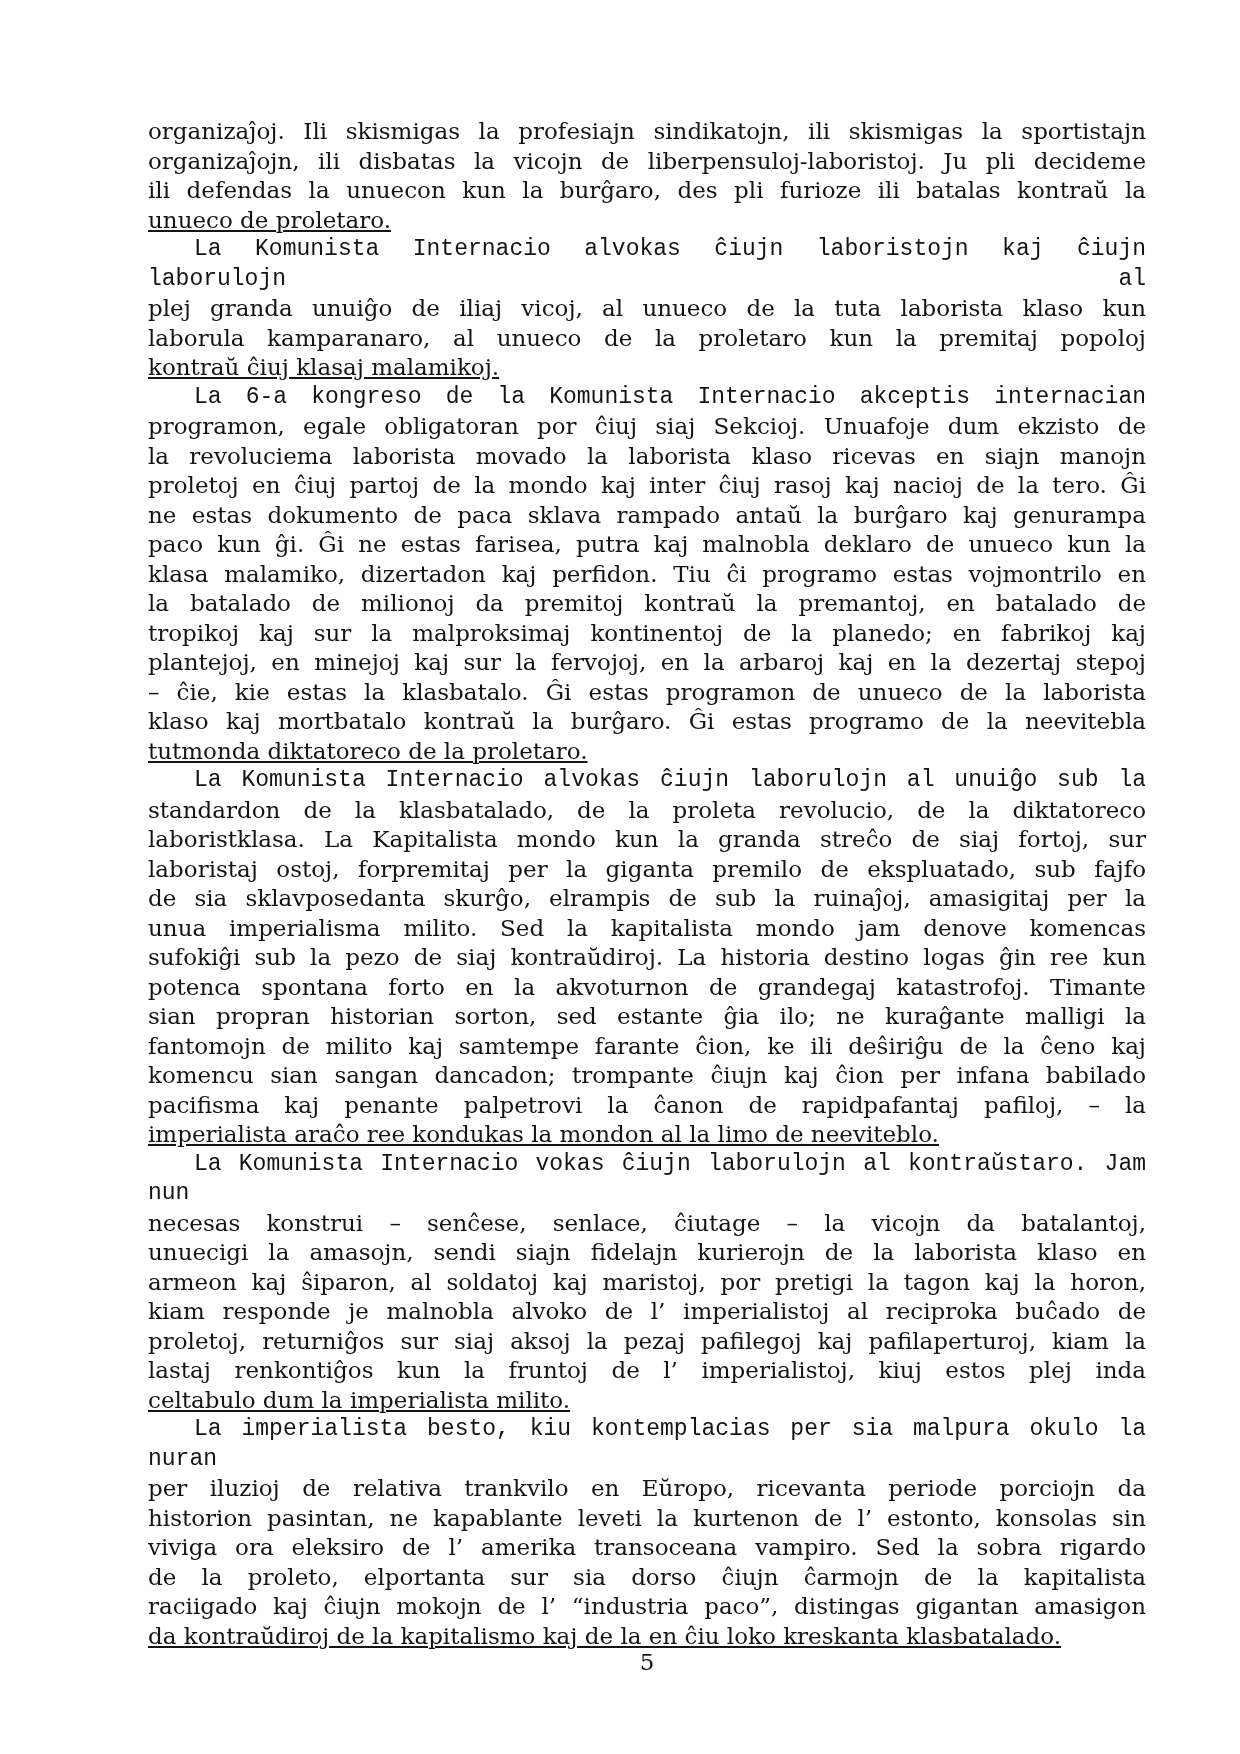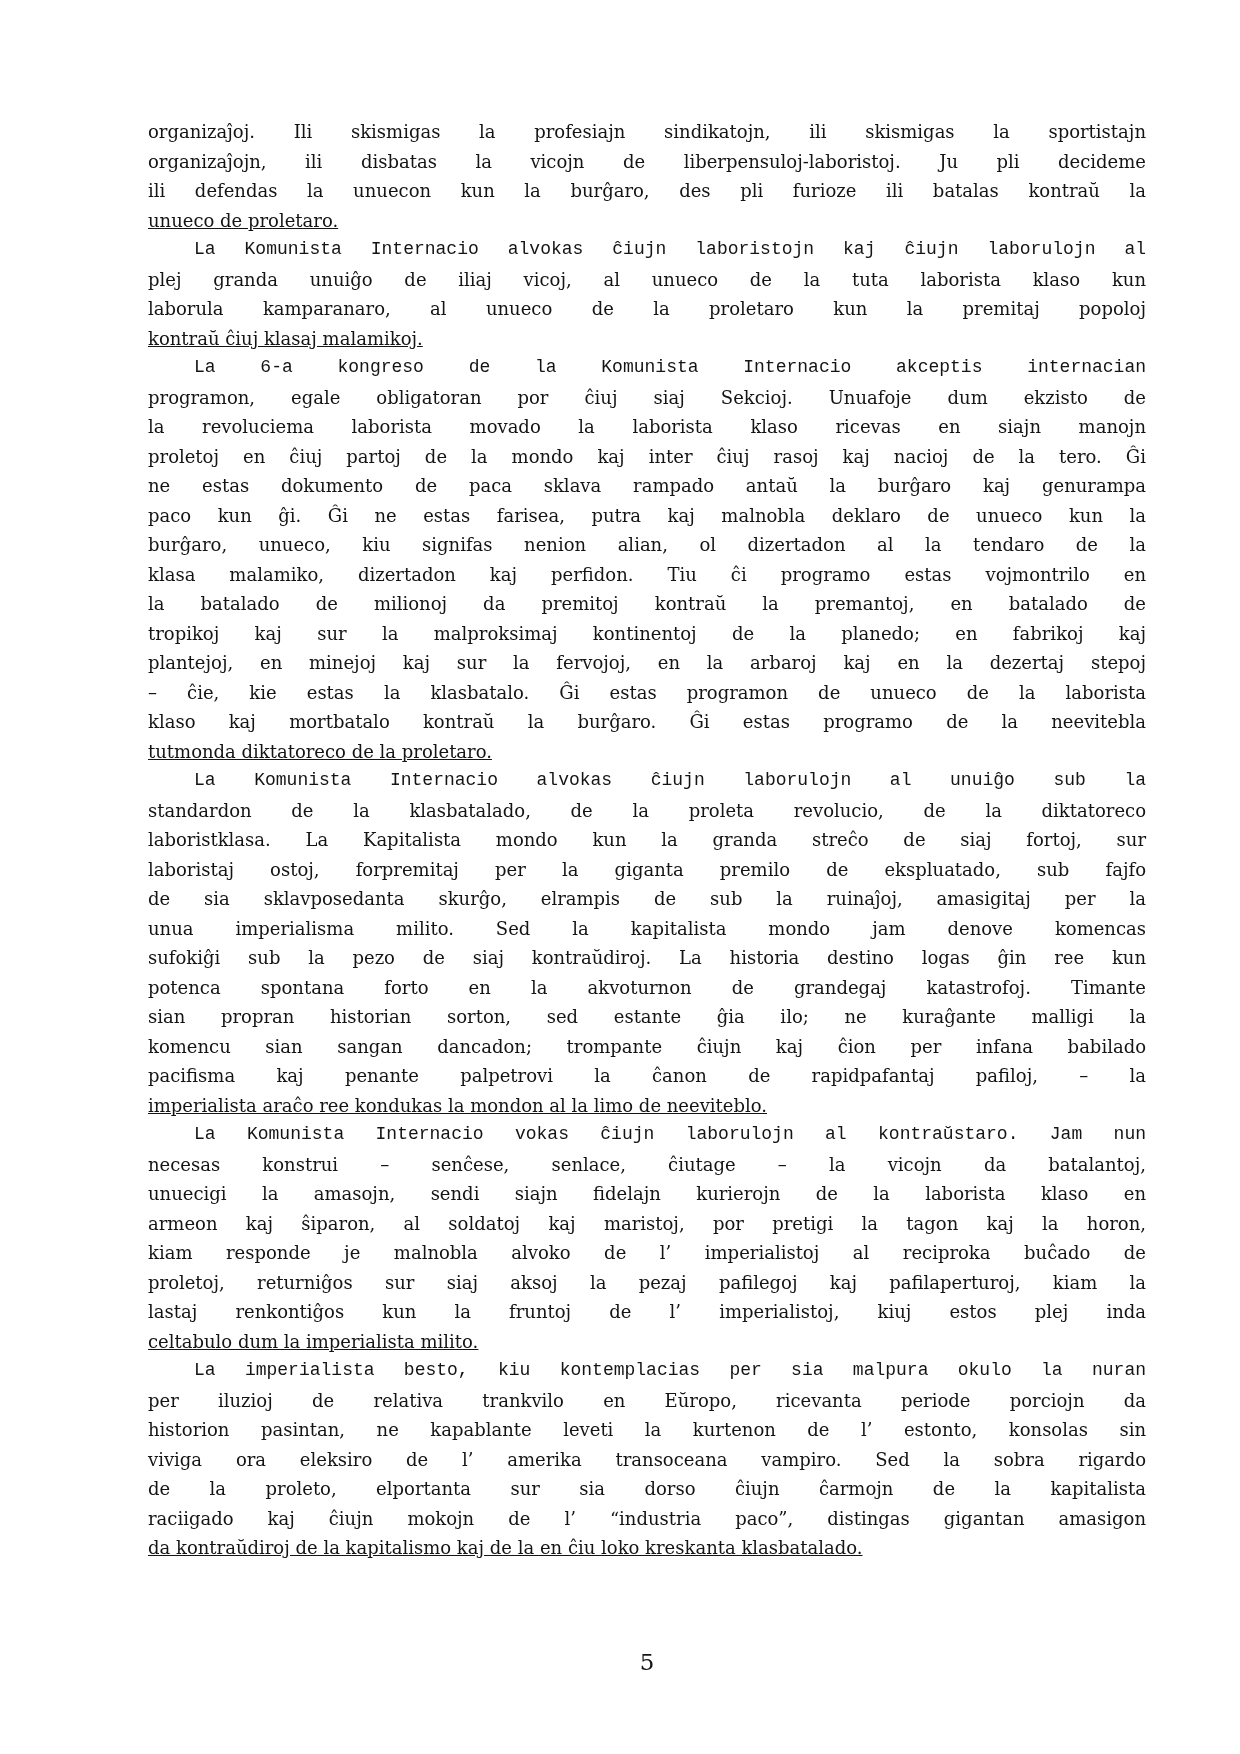--- a/index.html
+++ b/index.html
@@ -14,21 +14,21 @@
     background: #ffffff;
     overflow: hidden;
     font-family: "DejaVu Serif", "Liberation Serif", serif;
     color: #141414;
   }
   .text-block {
     position: absolute;
     left: 148px;
     top: 117px;
     width: 998px;
-    font-size: 18px;
+    font-size: 23px;
     line-height: 29.5px;
   }
   .para { margin: 0; padding: 0; }
   .line {
     text-align: justify;
     text-align-last: justify;
   }
   .line.last {
     text-align-last: left;
     text-decoration: underline;
@@ -64,39 +64,39 @@
         <div class="line">laborula kamparanaro, al unueco de la proletaro kun la premitaj popoloj</div>
         <div class="line last">kontraŭ ĉiuj klasaj malamikoj.</div>
       </div>
       <div class="para">
         <div class="line indent">La 6-a kongreso de la Komunista Internacio akceptis internacian</div>
         <div class="line">programon, egale obligatoran por ĉiuj siaj Sekcioj. Unuafoje dum ekzisto de</div>
         <div class="line">la revoluciema laborista movado la laborista klaso ricevas en siajn manojn</div>
         <div class="line">proletoj en ĉiuj partoj de la mondo kaj inter ĉiuj rasoj kaj nacioj de la tero. Ĝi</div>
         <div class="line">ne estas dokumento de paca sklava rampado antaŭ la burĝaro kaj genurampa</div>
         <div class="line">paco kun ĝi. Ĝi ne estas farisea, putra kaj malnobla deklaro de unueco kun la</div>
-        <div class="line">burĝaro, unueco, kiu signifas nenion alian, ol dizertadon al la tendaro de la</div>
         <div class="line">klasa malamiko, dizertadon kaj perfidon. Tiu ĉi programo estas vojmontrilo en</div>
         <div class="line">la batalado de milionoj da premitoj kontraŭ la premantoj, en batalado de</div>
         <div class="line">tropikoj kaj sur la malproksimaj kontinentoj de la planedo; en fabrikoj kaj</div>
         <div class="line">plantejoj, en minejoj kaj sur la fervojoj, en la arbaroj kaj en la dezertaj stepoj</div>
         <div class="line">– ĉie, kie estas la klasbatalo. Ĝi estas programon de unueco de la laborista</div>
         <div class="line">klaso kaj mortbatalo kontraŭ la burĝaro. Ĝi estas programo de la neevitebla</div>
         <div class="line last">tutmonda diktatoreco de la proletaro.</div>
       </div>
       <div class="para">
         <div class="line indent">La Komunista Internacio alvokas ĉiujn laborulojn al unuiĝo sub la</div>
         <div class="line">standardon de la klasbatalado, de la proleta revolucio, de la diktatoreco</div>
         <div class="line">laboristklasa. La Kapitalista mondo kun la granda streĉo de siaj fortoj, sur</div>
         <div class="line">laboristaj ostoj, forpremitaj per la giganta premilo de ekspluatado, sub fajfo</div>
         <div class="line">de sia sklavposedanta skurĝo, elrampis de sub la ruinaĵoj, amasigitaj per la</div>
         <div class="line">unua imperialisma milito. Sed la kapitalista mondo jam denove komencas</div>
         <div class="line">sufokiĝi sub la pezo de siaj kontraŭdiroj. La historia destino logas ĝin ree kun</div>
         <div class="line">potenca spontana forto en la akvoturnon de grandegaj katastrofoj. Timante</div>
         <div class="line">sian propran historian sorton, sed estante ĝia ilo; ne kuraĝante malligi la</div>
+        <div class="line">fantomojn de milito kaj samtempe farante ĉion, ke ili deŝiriĝu de la ĉeno kaj</div>
         <div class="line">komencu sian sangan dancadon; trompante ĉiujn kaj ĉion per infana babilado</div>
         <div class="line">pacifisma kaj penante palpetrovi la ĉanon de rapidpafantaj pafiloj, – la</div>
         <div class="line last">imperialista araĉo ree kondukas la mondon al la limo de neeviteblo.</div>
       </div>
       <div class="para">
         <div class="line indent">La Komunista Internacio vokas ĉiujn laborulojn al kontraŭstaro. Jam nun</div>
         <div class="line">necesas konstrui – senĉese, senlace, ĉiutage – la vicojn da batalantoj,</div>
         <div class="line">unuecigi la amasojn, sendi siajn fidelajn kurierojn de la laborista klaso en</div>
         <div class="line">armeon kaj ŝiparon, al soldatoj kaj maristoj, por pretigi la tagon kaj la horon,</div>
         <div class="line">kiam responde je malnobla alvoko de l’ imperialistoj al reciproka buĉado de</div>

